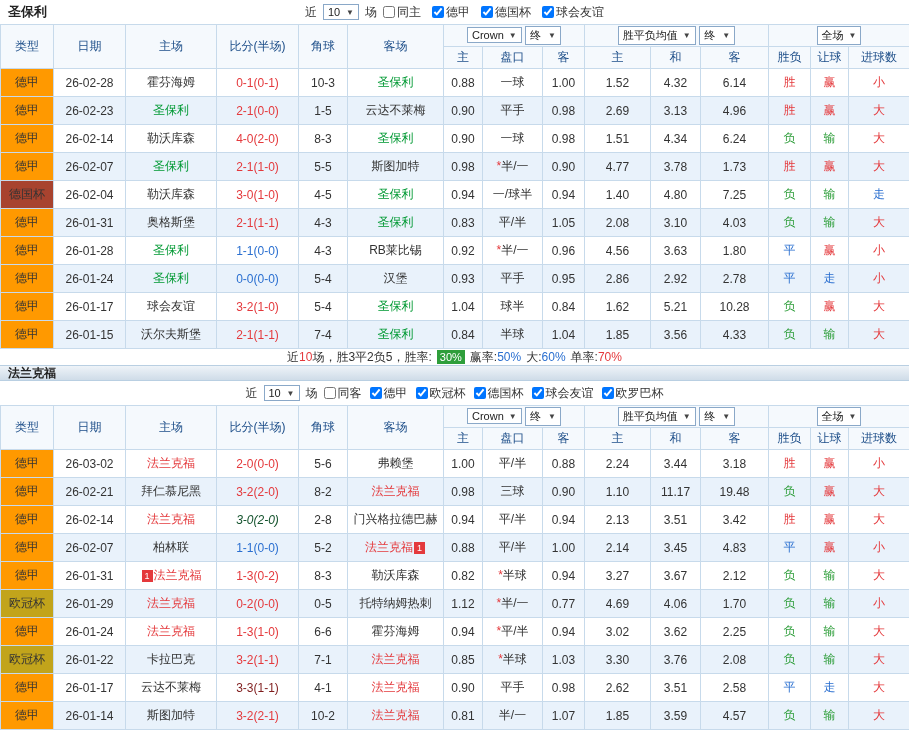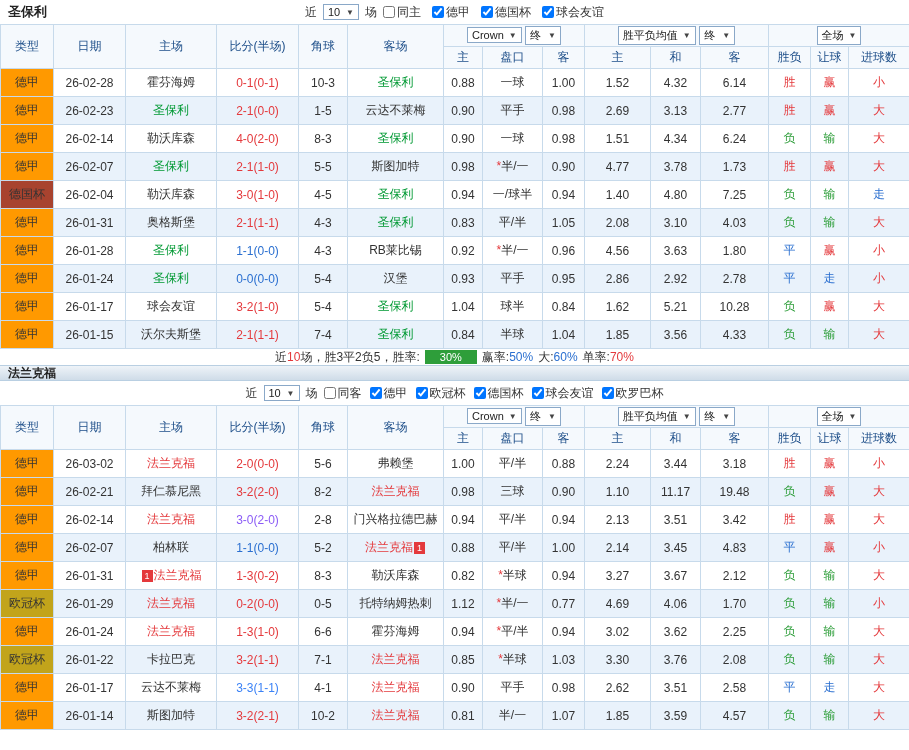--- a/index.html
+++ b/index.html
@@ -45,21 +45,21 @@
   td.c-league { color: #fff; }
   .card { display: inline-block; width: 11px; height: 12px; line-height: 12px; background: #e4393c; color: #fff;
     font-size: 9px; margin: 0 1px; vertical-align: middle; }
   .star { color: #e4393c; }
   td.c-res { font-weight: normal; }
 
   
   .summary { height: 16px; display: flex; align-items: center; justify-content: center; gap: 5px; font-size: 12px; background: #fff; }
   .red { color: #e4393c; }
   .blue { color: #2a6fd0; }
-  .rate-badge { background: #2e9e3a; color: #fff; padding: 0 15px; font-size: 11px; height: 14px; line-height: 14px; display: inline-block; }
+  .rate-badge { background: #2e9e3a; color: #fff; padding: 0 3px; font-size: 11px; height: 14px; line-height: 14px; display: inline-block; }
 </style>
 </head>
 <body>
 
 <div class="app">
 
 
   <div class="filter-row">
     <span class="team-name-inline">圣保利</span>
     <div class="filters">
@@ -178,21 +178,21 @@
           <td class="c-date">26-02-23</td>
           <td class="c-team"><span style="color: rgb(0, 153, 51);">圣保利</span></td>
           <td class="c-score" style="color: rgb(228, 57, 60);">2-1(0-0)</td>
           <td class="c-corners">1-5</td>
           <td class="c-team"><span>云达不莱梅</span></td>
           <td class="c-odd">0.90</td>
           <td class="c-hand">平手</td>
           <td class="c-odd">0.98</td>
           <td class="c-odd">2.69</td>
           <td class="c-odd">3.13</td>
-          <td class="c-odd">2.77</td>
+          <td class="c-odd">4.96</td>
           <td class="c-res" style="color: rgb(228, 57, 60);">胜</td>
           <td class="c-res" style="color: rgb(228, 57, 60);">赢</td>
           <td class="c-res" style="color: rgb(228, 57, 60);">大</td>
         </tr>
         <tr>
           <td class="c-league" style="background: rgb(255, 153, 0);">德甲</td>
           <td class="c-date">26-02-14</td>
           <td class="c-team"><span>勒沃库森</span></td>
           <td class="c-score" style="color: rgb(228, 57, 60);">4-0(2-0)</td>
           <td class="c-corners">8-3</td>
@@ -475,21 +475,21 @@
           <td class="c-odd">11.17</td>
           <td class="c-odd">19.48</td>
           <td class="c-res" style="color: rgb(46, 158, 58);">负</td>
           <td class="c-res" style="color: rgb(228, 57, 60);">赢</td>
           <td class="c-res" style="color: rgb(228, 57, 60);">大</td>
         </tr>
         <tr>
           <td class="c-league" style="background: rgb(255, 153, 0);">德甲</td>
           <td class="c-date">26-02-14</td>
           <td class="c-team"><span style="color: rgb(228, 57, 60);">法兰克福</span></td>
-          <td class="c-score" style="color: #8b5cf6;">3-0(2-0)</td>
+          <td class="c-score" style="color: #14532d; font-style: italic;">3-0(2-0)</td>
           <td class="c-corners">2-8</td>
           <td class="c-team"><span>门兴格拉德巴赫</span></td>
           <td class="c-odd">0.94</td>
           <td class="c-hand">平/半</td>
           <td class="c-odd">0.94</td>
           <td class="c-odd">2.13</td>
           <td class="c-odd">3.51</td>
           <td class="c-odd">3.42</td>
           <td class="c-res" style="color: rgb(228, 57, 60);">胜</td>
           <td class="c-res" style="color: rgb(228, 57, 60);">赢</td>
@@ -577,21 +577,21 @@
           <td class="c-odd">3.76</td>
           <td class="c-odd">2.08</td>
           <td class="c-res" style="color: rgb(46, 158, 58);">负</td>
           <td class="c-res" style="color: rgb(46, 158, 58);">输</td>
           <td class="c-res" style="color: rgb(228, 57, 60);">大</td>
         </tr>
         <tr>
           <td class="c-league" style="background: rgb(255, 153, 0);">德甲</td>
           <td class="c-date">26-01-17</td>
           <td class="c-team"><span>云达不莱梅</span></td>
-          <td class="c-score" style="color: #3b82f6;">3-3(1-1)</td>
+          <td class="c-score" style="color: #7f1d1d;">3-3(1-1)</td>
           <td class="c-corners">4-1</td>
           <td class="c-team"><span style="color: rgb(228, 57, 60);">法兰克福</span></td>
           <td class="c-odd">0.90</td>
           <td class="c-hand">平手</td>
           <td class="c-odd">0.98</td>
           <td class="c-odd">2.62</td>
           <td class="c-odd">3.51</td>
           <td class="c-odd">2.58</td>
           <td class="c-res" style="color: rgb(42, 111, 208);">平</td>
           <td class="c-res" style="color: rgb(42, 111, 208);">走</td>

